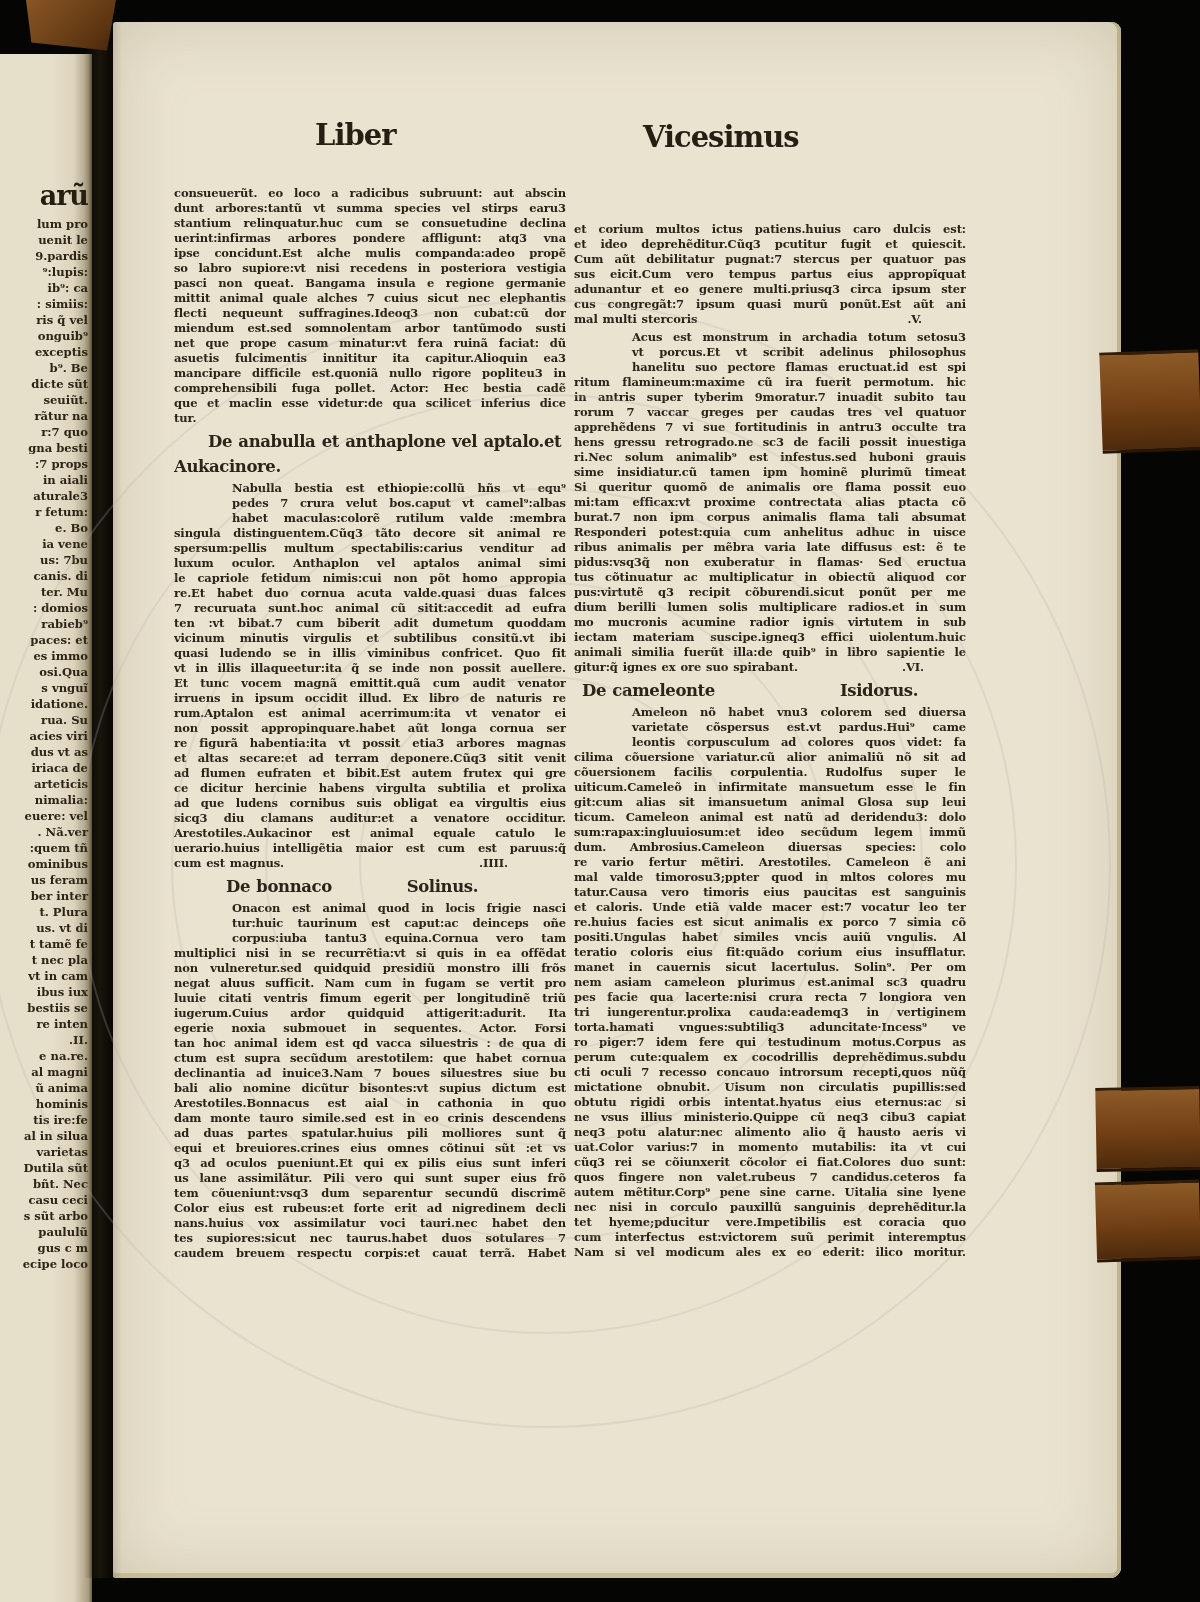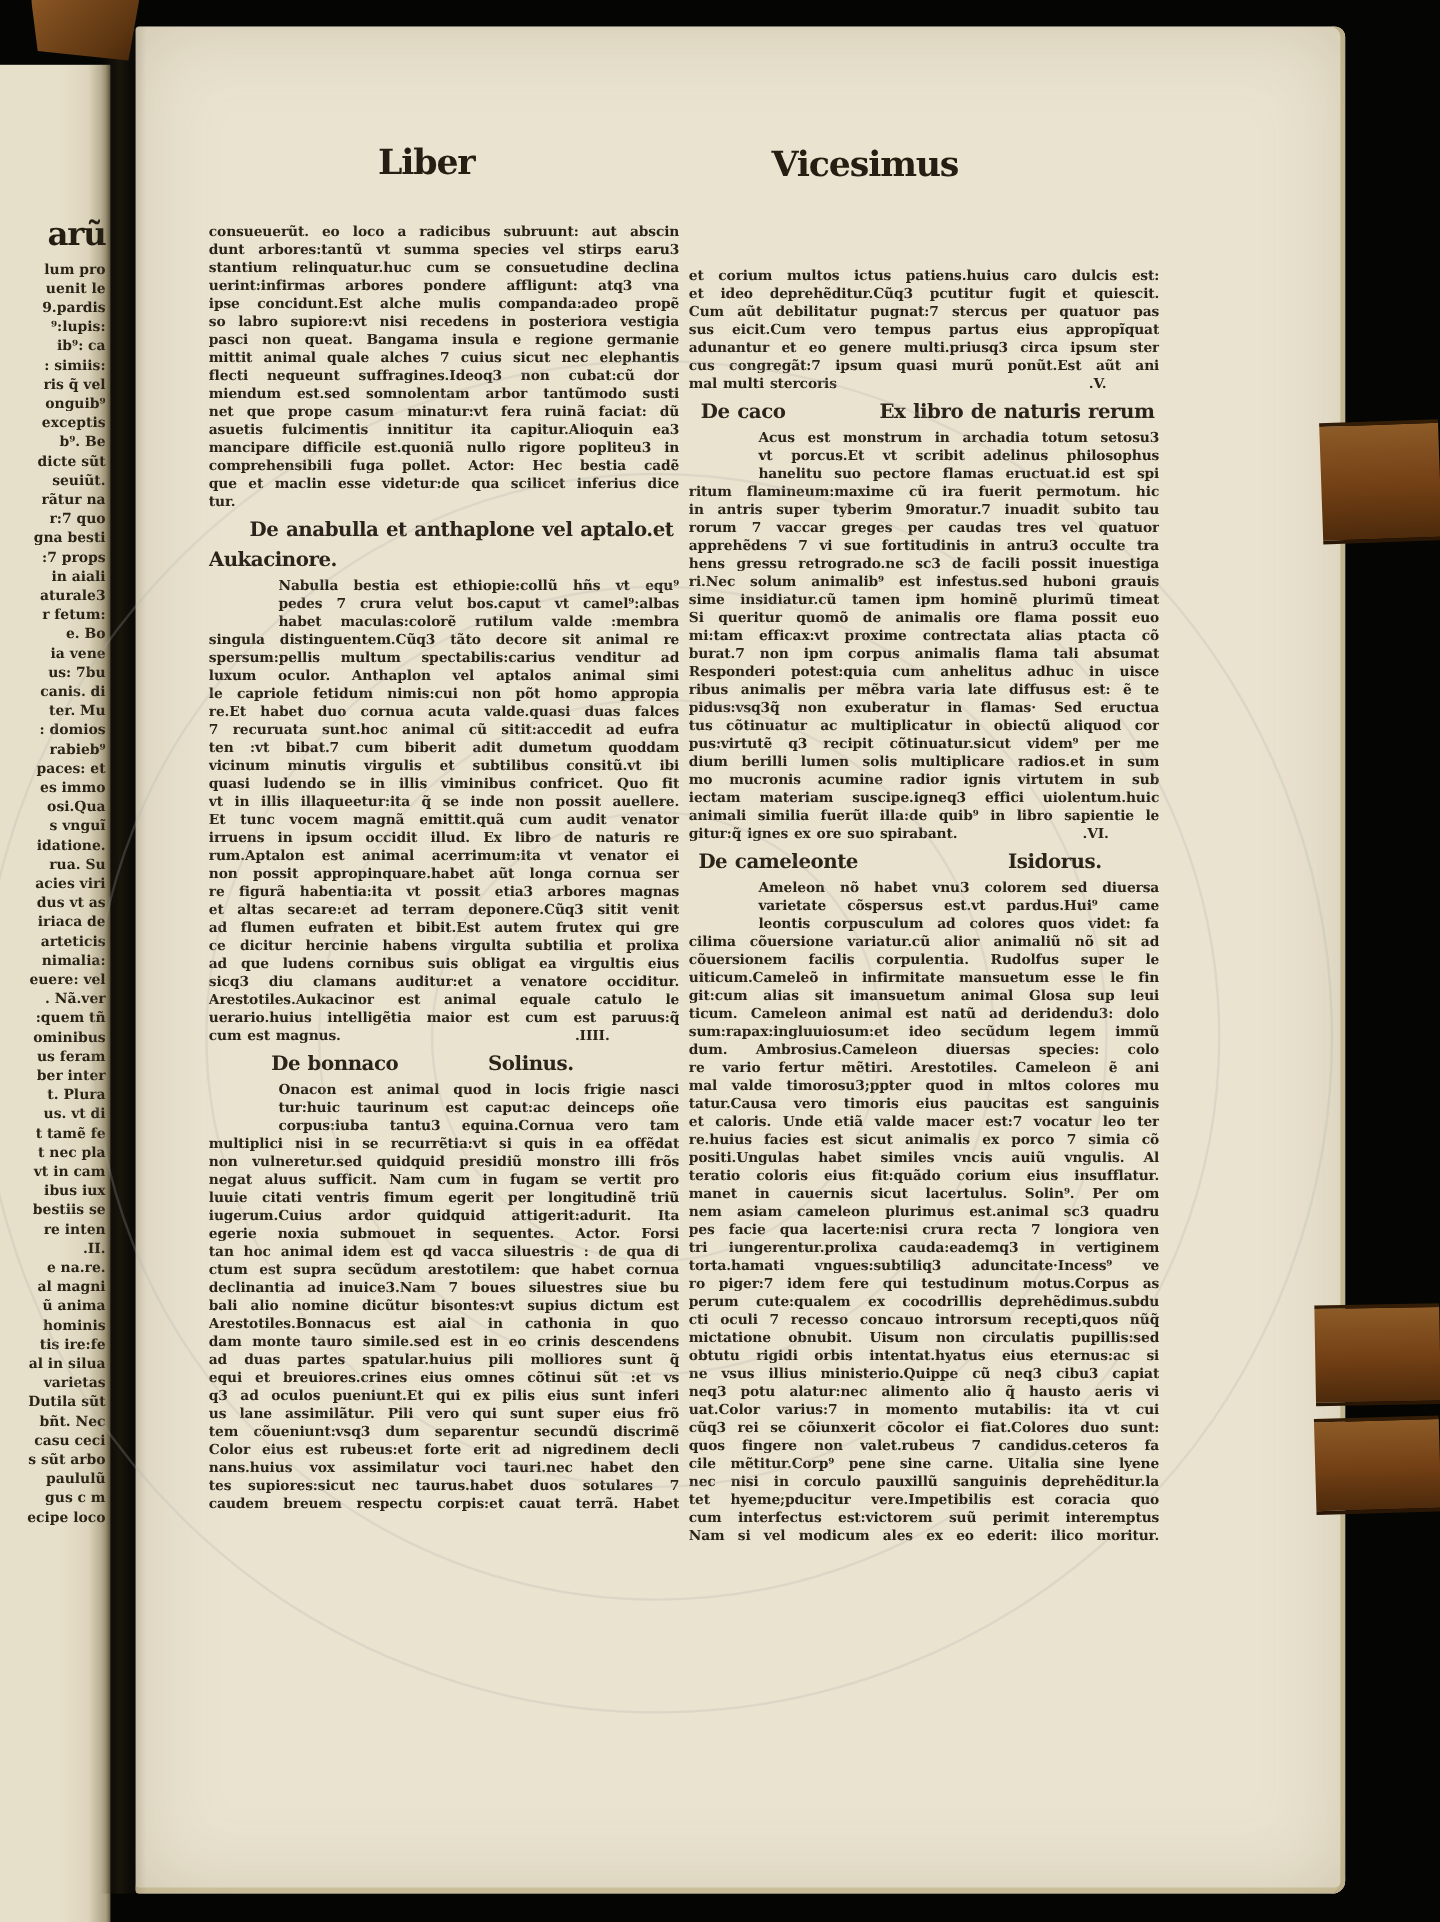--- a/index.html
+++ b/index.html
@@ -233,45 +233,39 @@
           <div class="line">et ideo deprehẽditur.Cũq3 pcutitur fugit et quiescit.</div>
           <div class="line">Cum aũt debilitatur pugnat:7 stercus per quatuor pas</div>
           <div class="line">sus eicit.Cum vero tempus partus eius appropĩquat</div>
           <div class="line">adunantur et eo genere multi.priusq3 circa ipsum ster</div>
           <div class="line">cus congregãt:7 ipsum quasi murũ ponũt.Est aũt ani</div>
           <div class="line split">
             <span>mal multi stercoris</span>
             <span style="margin-right: 44px;">.V.</span>
           </div>
         </div>
-        <div class="block heading">
-          <div class="line hline split">
-            <span style="margin-left: 10px;">De caco</span>
-            <span style="margin-right: 4px;">Ex libro de naturis rerum</span>
-          </div>
-        </div>
         <div class="block para">
           <div class="line ind">Acus est monstrum in archadia totum setosu3</div>
           <div class="line ind">vt porcus.Et vt scribit adelinus philosophus</div>
           <div class="line ind">hanelitu suo pectore flamas eructuat.id est spi</div>
           <div class="line">ritum flamineum:maxime cũ ira fuerit permotum. hic</div>
           <div class="line">in antris super tyberim 9moratur.7 inuadit subito tau</div>
           <div class="line">rorum 7 vaccar greges per caudas tres vel quatuor</div>
           <div class="line">apprehẽdens 7 vi sue fortitudinis in antru3 occulte tra</div>
           <div class="line">hens gressu retrogrado.ne sc3 de facili possit inuestiga</div>
           <div class="line">ri.Nec solum animalib⁹ est infestus.sed huboni grauis</div>
           <div class="line">sime insidiatur.cũ tamen ipm hominẽ plurimũ timeat</div>
           <div class="line">Si queritur quomõ de animalis ore flama possit euo</div>
           <div class="line">mi:tam efficax:vt proxime contrectata alias ptacta cõ</div>
           <div class="line">burat.7 non ipm corpus animalis flama tali absumat</div>
           <div class="line">Responderi potest:quia cum anhelitus adhuc in uisce</div>
           <div class="line">ribus animalis per mẽbra varia late diffusus est: ẽ te</div>
           <div class="line">pidus:vsq3q̃ non exuberatur in flamas· Sed eructua</div>
           <div class="line">tus cõtinuatur ac multiplicatur in obiectũ aliquod cor</div>
-          <div class="line">pus:virtutẽ q3 recipit cõtinuatur.sicut videm⁹ per me</div>
+          <div class="line">pus:virtutẽ q3 recipit cõburendi.sicut ponũt per me</div>
           <div class="line">dium berilli lumen solis multiplicare radios.et in sum</div>
           <div class="line">mo mucronis acumine radior ignis virtutem in sub</div>
           <div class="line">iectam materiam suscipe.igneq3 effici uiolentum.huic</div>
           <div class="line">animali similia fuerũt illa:de quib⁹ in libro sapientie le</div>
           <div class="line split">
             <span>gitur:q̃ ignes ex ore suo spirabant.</span>
             <span style="margin-right: 42px;">.VI.</span>
           </div>
         </div>
         <div class="block heading">
@@ -306,21 +300,21 @@
           <div class="line">ro piger:7 idem fere qui testudinum motus.Corpus as</div>
           <div class="line">perum cute:qualem ex cocodrillis deprehẽdimus.subdu</div>
           <div class="line">cti oculi 7 recesso concauo introrsum recepti,quos nũq̃</div>
           <div class="line">mictatione obnubit. Uisum non circulatis pupillis:sed</div>
           <div class="line">obtutu rigidi orbis intentat.hyatus eius eternus:ac si</div>
           <div class="line">ne vsus illius ministerio.Quippe cũ neq3 cibu3 capiat</div>
           <div class="line">neq3 potu alatur:nec alimento alio q̃ hausto aeris vi</div>
           <div class="line">uat.Color varius:7 in momento mutabilis: ita vt cui</div>
           <div class="line">cũq3 rei se cõiunxerit cõcolor ei fiat.Colores duo sunt:</div>
           <div class="line">quos fingere non valet.rubeus 7 candidus.ceteros fa</div>
-          <div class="line">cile mẽtitur.Corp⁹ pene sine carne. Uitalia sine lyene</div>
+          <div class="line">autem mẽtitur.Corp⁹ pene sine carne. Uitalia sine lyene</div>
           <div class="line">nec nisi in corculo pauxillũ sanguinis deprehẽditur.la</div>
           <div class="line">tet hyeme;pducitur vere.Impetibilis est coracia quo</div>
           <div class="line">cum interfectus est:victorem suũ perimit interemptus</div>
           <div class="line">Nam si vel modicum ales ex eo ederit: ilico moritur.</div>
         </div>
       </div>
   </div>
 
   <div class="crease"></div>
   <div class="leather-top-left"></div>

